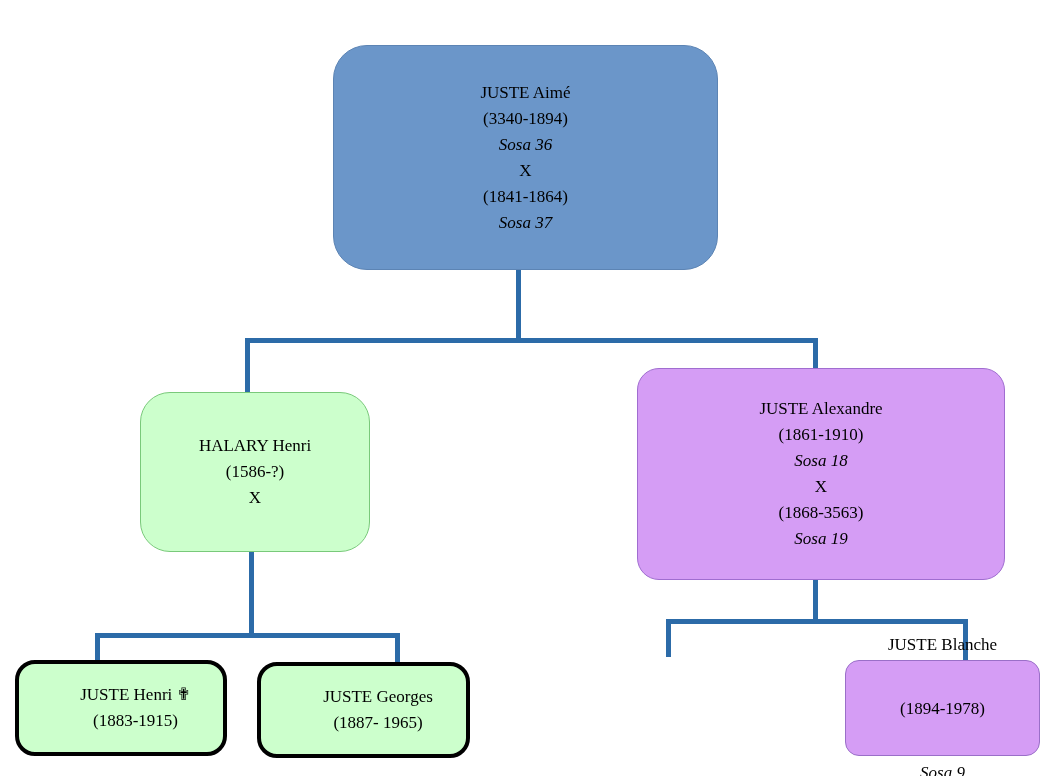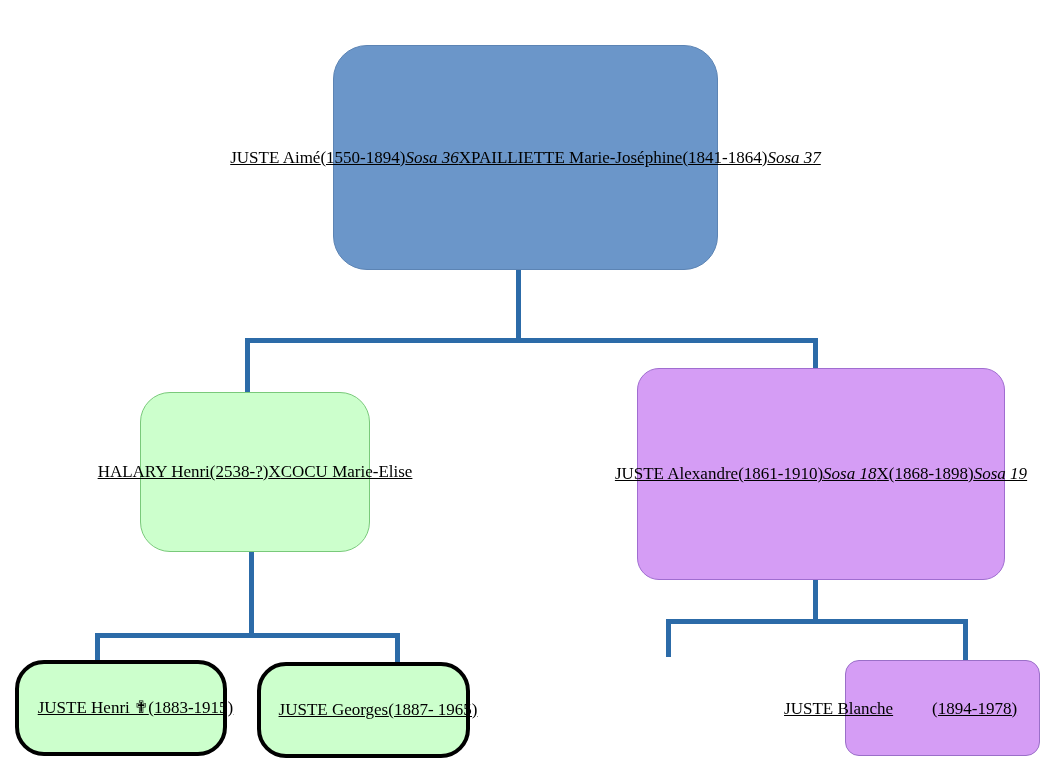--- a/index.html
+++ b/index.html
@@ -6,35 +6,34 @@
   #canvas {
     position:relative;
     width:1056px; height:776px;
     background:#ffffff;
     overflow:hidden;
     font-family:"Liberation Serif", serif;
   }
   .node {
     position:absolute;
     display:flex;
-    flex-direction:row;
+    flex-direction:column;
     justify-content:center;
     align-items:center;
     text-align:center;
     color:#000;
     box-sizing:border-box;
-    text-decoration:underline;
   }
   .node .ln { font-size:17px; line-height:26px; white-space:nowrap; }
   .node .ln.it { font-style:italic; }
 
   .blue-box   { background:#6b96c9; border:1px solid #5c84b4; border-radius:34px; }
   .green-box  { background:#ccffcc; border:1px solid #79c97a; border-radius:30px; }
   .purple-box { background:#d59df5; border:1px solid #a06dd0; border-radius:22px; }
-  .bold-border { border:4px solid #000000; border-radius:29px;padding-left:29px; }
+  .bold-border { border:4px solid #000000; border-radius:20px;padding-left:29px; }
   .thin-border { border:1px solid #9a6fc8; border-radius:14px;gap:39px; }
 
   #node-aime      { left:333px; top:45px;  width:385px; height:225px; }
   #node-henri     { left:140px; top:392px; width:230px; height:160px; }
   #node-alexandre { left:637px; top:368px; width:368px; height:212px; }
   #node-henri2    { left:15px;  top:660px; width:212px; height:96px; }
   #node-georges   { left:257px; top:662px; width:213px; height:96px; }
   #node-leon      { left:588px; top:655px; width:180px; height:95px; }
   #node-blanche   { left:845px; top:660px; width:195px; height:96px; }
   #node-blanche .ln { line-height:25px; }
@@ -69,41 +68,39 @@
   <div class="seg" id="seg-h-henri-kids"></div>
   <div class="seg" id="seg-v-henri2"></div>
   <div class="seg" id="seg-v-georges"></div>
   <div class="seg" id="seg-v-alex-down"></div>
   <div class="seg" id="seg-h-alex-kids"></div>
   <div class="seg" id="seg-v-leon"></div>
   <div class="seg" id="seg-v-blanche"></div>
 
   <div class="node blue-box" id="node-aime">
     <div class="ln">JUSTE Aimé</div>
-    <div class="ln">(1550-1894)</div>
+    <div class="ln">(3340-1894)</div>
     <div class="ln it">Sosa 36</div>
     <div class="ln">X</div>
-    <div class="ln">PAILLIETTE Marie-Joséphine</div>
     <div class="ln">(1841-1864)</div>
     <div class="ln it">Sosa 37</div>
   </div>
 
   <div class="node green-box" id="node-henri">
     <div class="ln">HALARY Henri</div>
-    <div class="ln">(2538-?)</div>
+    <div class="ln">(1586-?)</div>
     <div class="ln">X</div>
-    <div class="ln">COCU Marie-Elise</div>
   </div>
 
   <div class="node purple-box" id="node-alexandre">
     <div class="ln">JUSTE Alexandre</div>
     <div class="ln">(1861-1910)</div>
     <div class="ln it">Sosa 18</div>
     <div class="ln">X</div>
-    <div class="ln">(1868-1898)</div>
+    <div class="ln">(1868-3563)</div>
     <div class="ln it">Sosa 19</div>
   </div>
 
   <div class="node green-box bold-border" id="node-henri2">
     <div class="ln">JUSTE Henri ✟</div>
     <div class="ln">(1883-1915)</div>
   </div>
 
   <div class="node green-box bold-border" id="node-georges">
     <div class="ln">JUSTE Georges</div>

